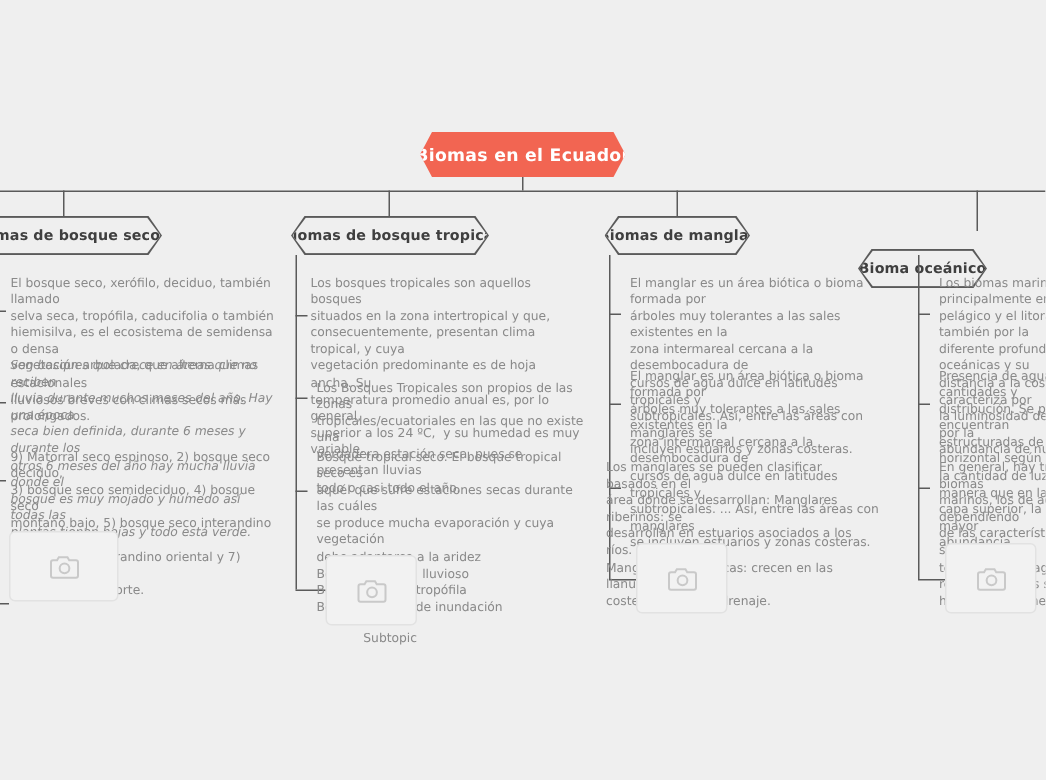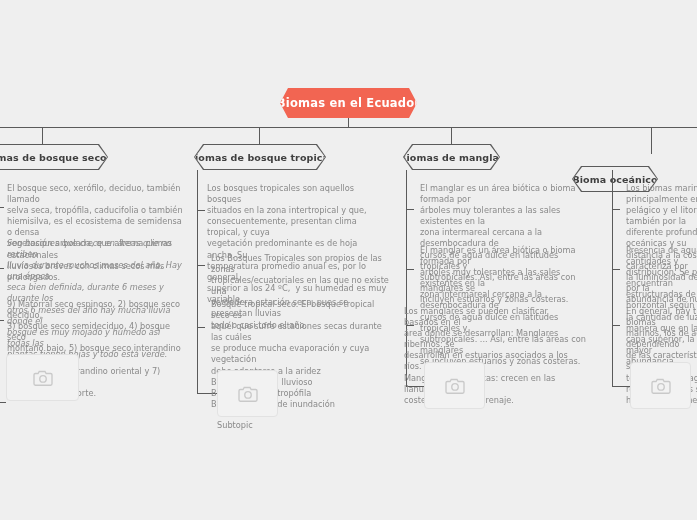--- a/index.html
+++ b/index.html
@@ -91,21 +91,21 @@
     background: #f2f2f2;
     border: 1px solid #e2e2e2;
     border-radius: 4px;
     display: flex; align-items: center; justify-content: center;
   }
   .cam { display: block; }
   .sub-label {
     position: absolute;
     font-size: 8.2px;
     color: #8a8a8a;
-    text-align: left;
+    text-align: right;
     width: 100%;
   }
 </style>
 </head>
 <body>
 
 <div id="canvas">
 
   <div class="root-node">
     <div class="hex root-hex">

